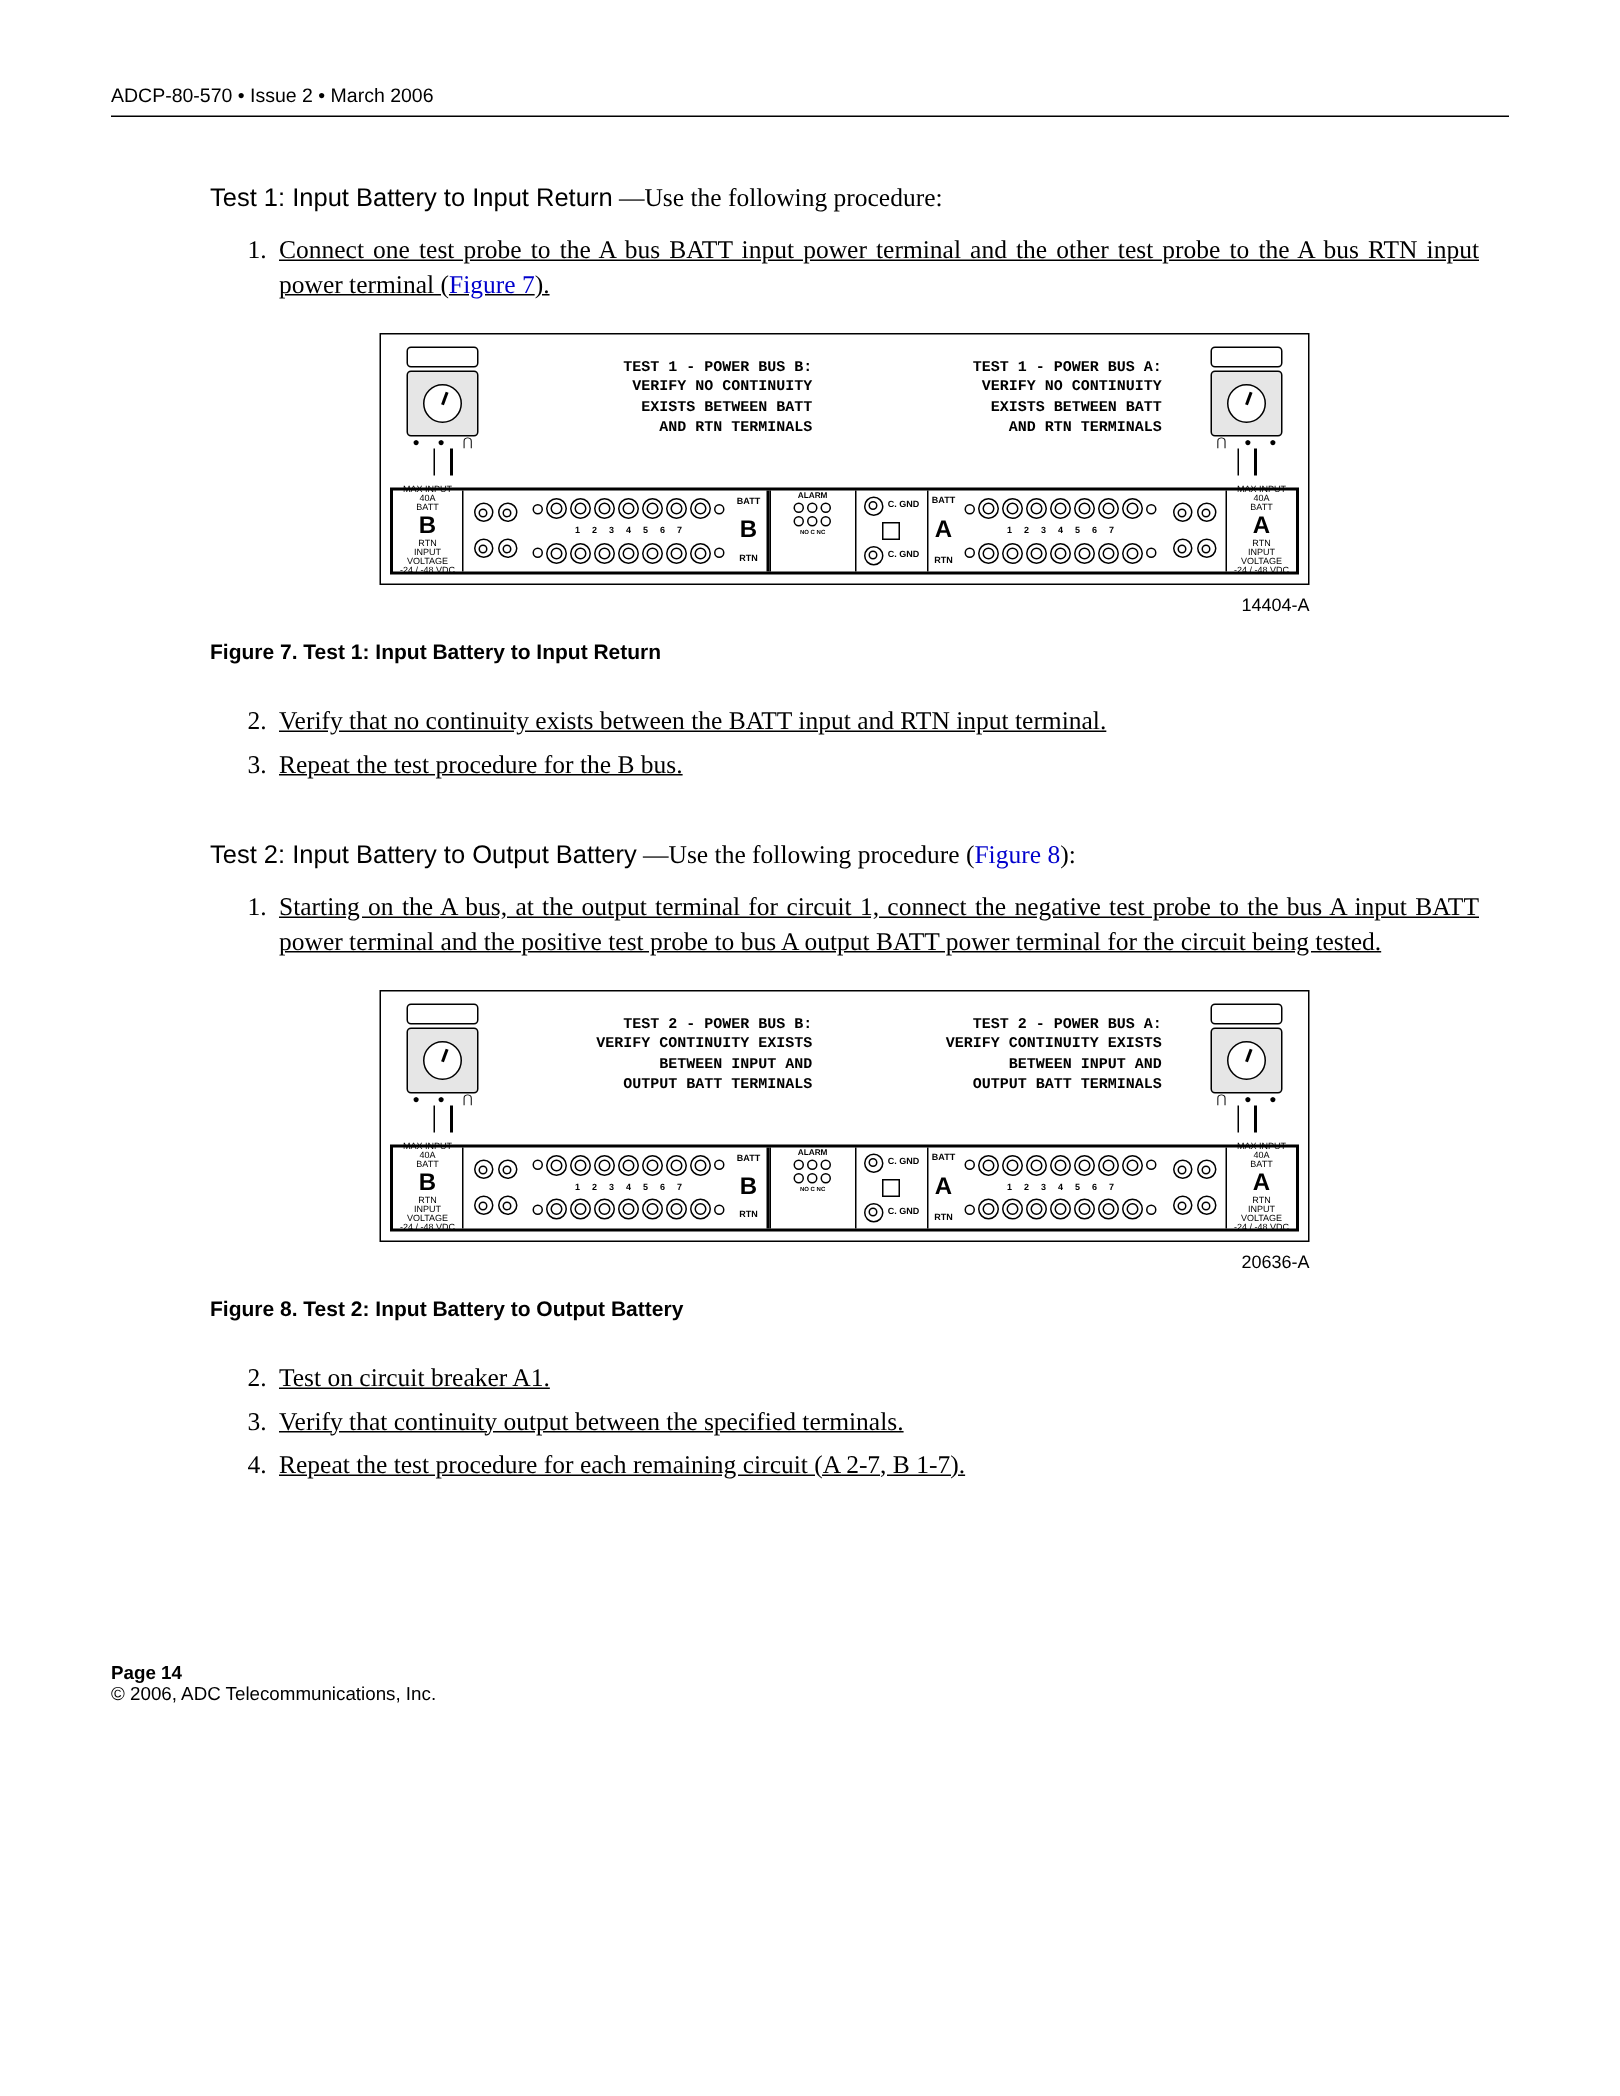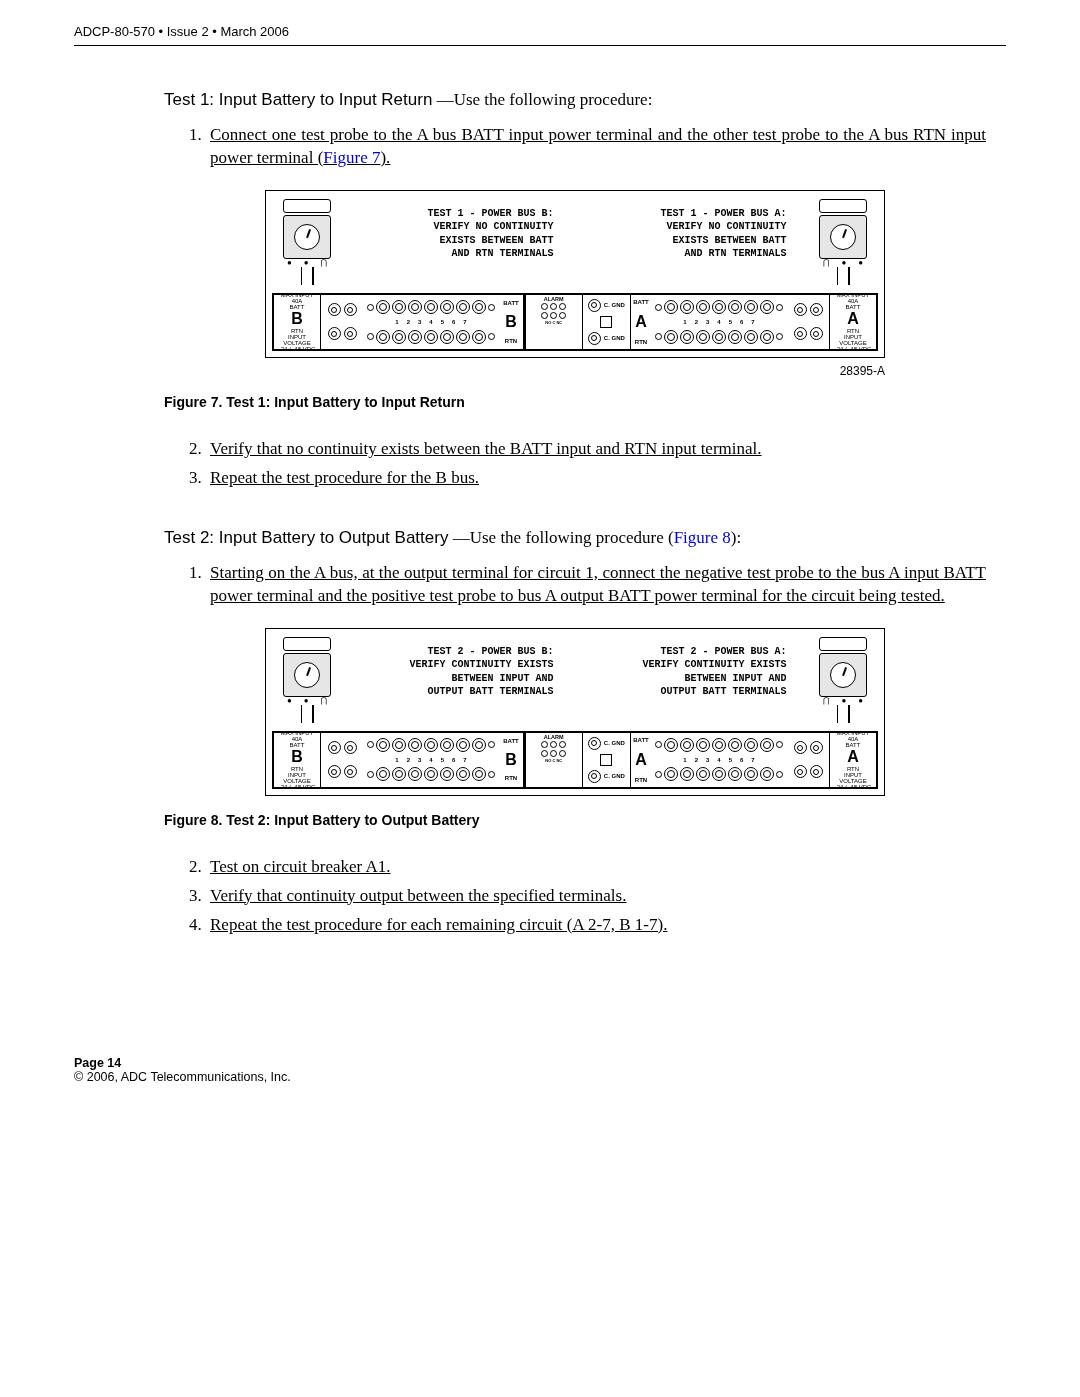--- a/index.html
+++ b/index.html
@@ -5,36 +5,36 @@
   body {
     margin: 0;
     padding: 0;
     font-family: "Times New Roman", Times, serif;
     font-size: 17px;
     color: #000;
     background: #fff;
     width: 1080px;
   }
   .page {
-    padding: 24px 74px 40px 74px;
+    padding: 56px 74px 40px 74px;
     box-sizing: border-box;
   }
   .header {
     font-family: Arial, Helvetica, sans-serif;
     font-size: 13px;
     color: #000;
     margin-bottom: 6px;
   }
   .hrule {
     border: none;
     border-top: 1.5px solid #000;
     margin: 0 0 44px 0;
   }
   .content {
-    margin-left: 90px;
+    margin-left: 66px;
     margin-right: 20px;
   }
   .test-title {
     font-family: Arial, Helvetica, sans-serif;
     font-size: 17px;
   }
   .test-desc {
     font-family: "Times New Roman", Times, serif;
     font-size: 17px;
   }
@@ -516,21 +516,21 @@
               <div>MAX INPUT 40A</div>
               <div>BATT</div>
               <div class="bigletter">A</div>
               <div>RTN</div>
               <div style="white-space:pre-line">INPUT VOLTAGE
 -24 / -48 VDC</div>
             </div>
           </div>
         </div>
       </div>
-      <div class="fig-id">28395-A</div>
+      <div class="fig-id">14404-A</div>
       <div class="fig-caption">Figure 7. Test 1: Input Battery to Input Return</div>
     </div>
 
     <ol start="2">
       <li>Verify that no continuity exists between the BATT input and RTN input terminal.</li>
       <li>Repeat the test procedure for the B bus.</li>
     </ol>
 
     <div class="spacer"></div>
 
@@ -729,20 +729,21 @@
               <div>MAX INPUT 40A</div>
               <div>BATT</div>
               <div class="bigletter">A</div>
               <div>RTN</div>
               <div style="white-space:pre-line">INPUT VOLTAGE
 -24 / -48 VDC</div>
             </div>
           </div>
         </div>
       </div>
+      <div class="fig-id">20636-A</div>
       <div class="fig-caption">Figure 8. Test 2: Input Battery to Output Battery</div>
     </div>
 
     <ol start="2">
       <li>Test on circuit breaker A1.</li>
       <li>Verify that continuity output between the specified terminals.</li>
       <li>Repeat the test procedure for each remaining circuit (A 2-7, B 1-7).</li>
     </ol>
   </div>
 

